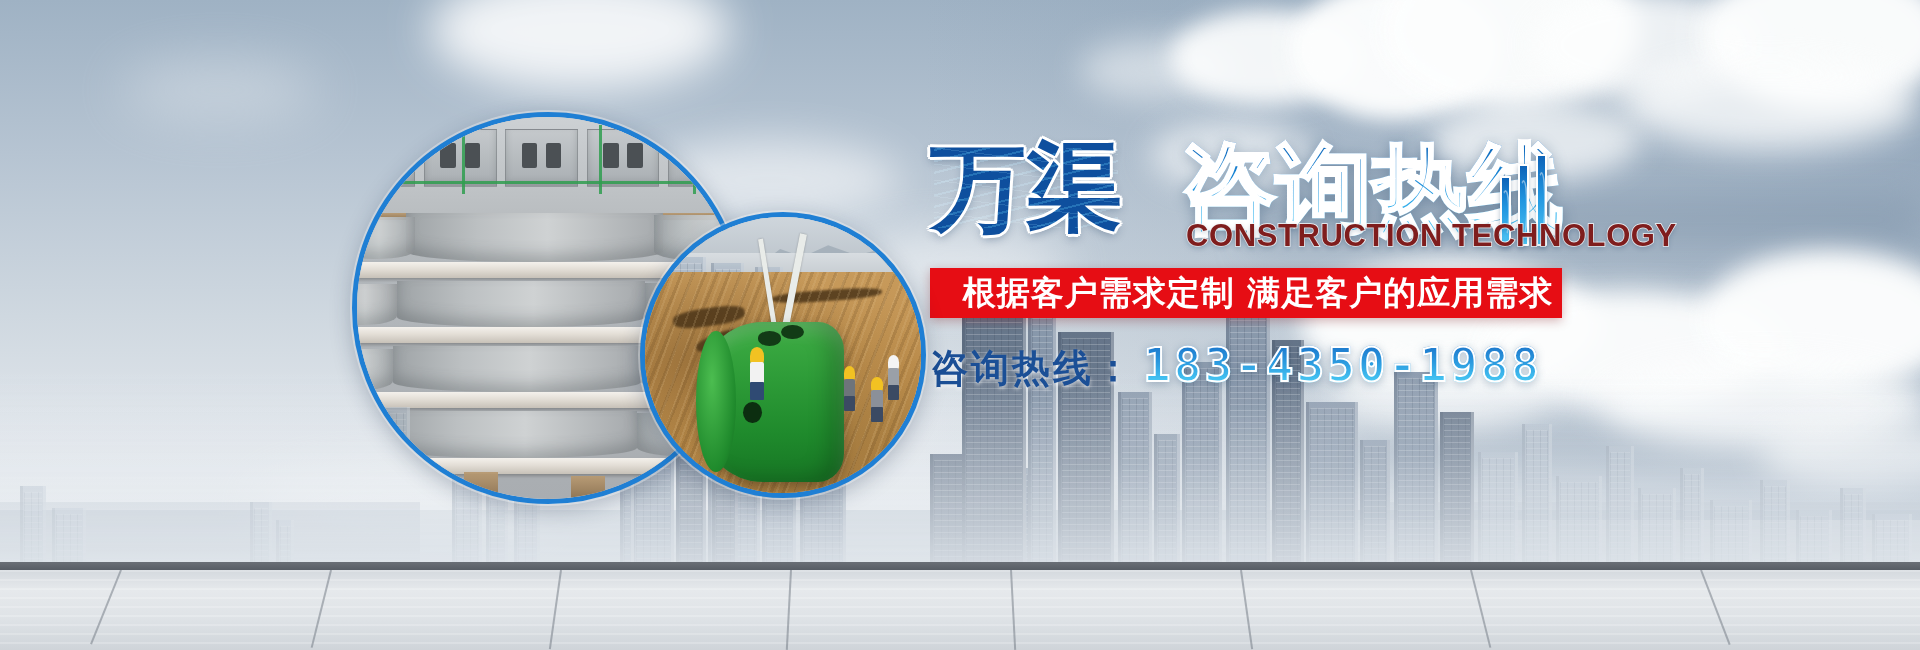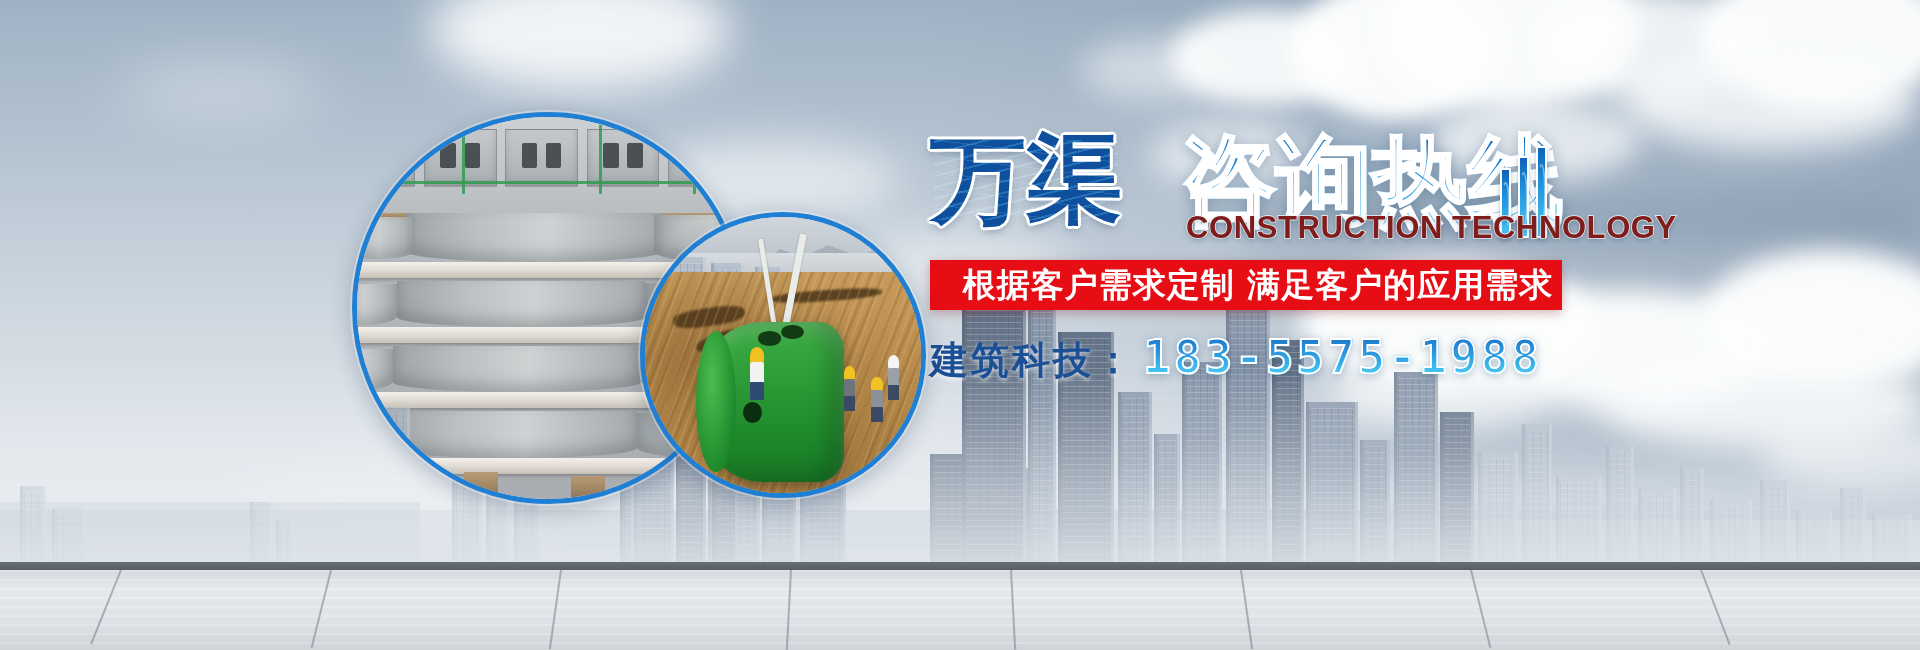--- a/index.html
+++ b/index.html
@@ -123,21 +123,21 @@
   .tank-end{position:absolute;left:-3%;top:6%;width:28%;height:88%;border-radius:50%;
     background:radial-gradient(ellipse at 40% 35%,#4cbd50,#1f8a2c 70%,#15641f);}
   .manhole{position:absolute;width:16%;height:9%;border-radius:50%;background:#123b16;}
   .cable{position:absolute;background:#e9ece9;box-shadow:0 0 2px rgba(0,0,0,.3);transform-origin:top center;}
   .worker{position:absolute;}
   .w-hat{position:absolute;width:100%;height:34%;border-radius:50% 50% 28% 28%;}
   .w-body{position:absolute;top:30%;width:100%;height:42%;border-radius:2px;}
   .w-legs{position:absolute;top:68%;width:100%;height:34%;background:#2f4a73;border-radius:1px;}
 
   
-  .textwrap{position:absolute;left:930px;top:132px;width:700px;}
+  .textwrap{position:absolute;left:930px;top:140px;width:700px;}
 
   .title{position:relative;height:104px;}
   .t-han{
     position:absolute;top:0;font-family:"DejaVu Sans","Liberation Sans",sans-serif;
     font-size:96px;font-weight:bold;line-height:1;letter-spacing:0;
     white-space:nowrap;
   }
   .t-dark{
     left:0;color:#0e4f9e;
     text-shadow:
@@ -435,18 +435,18 @@
       </div>
       <div class="eng">CONSTRUCTION TECHNOLOGY</div>
     </div>
 
     <div class="redbar">
       <span>根据客户需求定制 满足客户的应用需求</span>
     </div>
 
 
     <div class="hotline">
-      <span class="hl-label">建筑科技：</span>
-      <span class="hl-num">183-5575-1988</span>
+      <span class="hl-label">咨询热线：</span>
+      <span class="hl-num">183-4350-1988</span>
     </div>
 
   </div>
 </div>
 
 </body></html>

